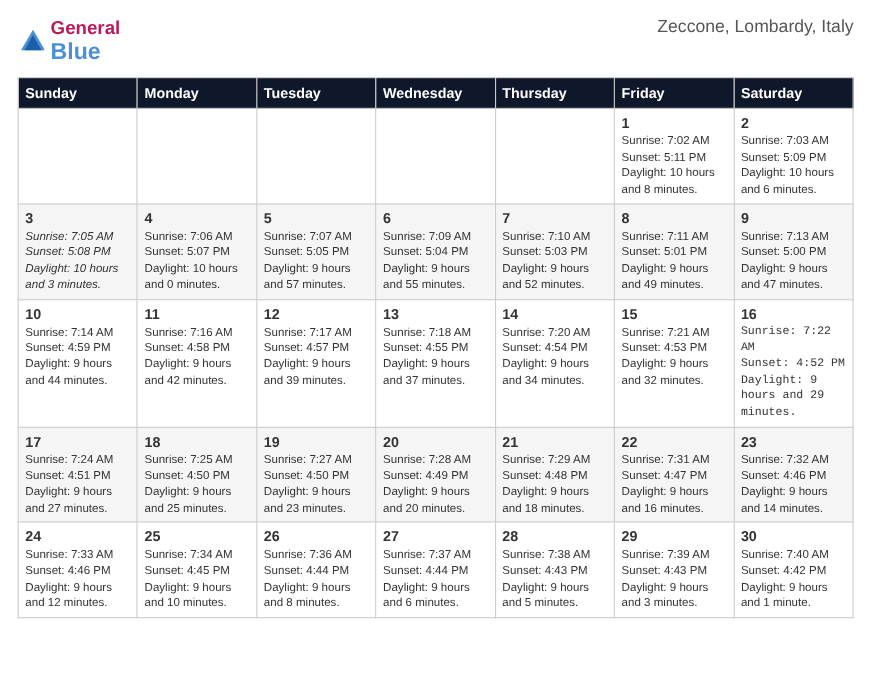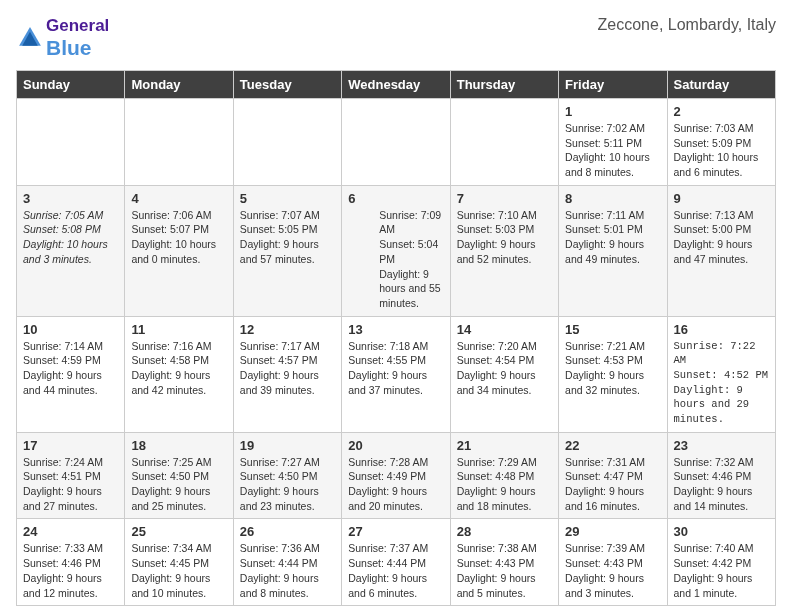--- a/index.html
+++ b/index.html
@@ -36,21 +36,21 @@
     .location-title {
       font-size: 16px;
       color: #555;
     }
     .calendar-table {
       width: 100%;
       border-collapse: collapse;
       table-layout: fixed;
     }
     .calendar-table th {
-      background-color: #404040;
+      background-color: #0f172a;
       color: #fff;
       text-align: left;
       padding: 6px 6px;
       font-size: 13px;
       border: 1px solid #ccc;
     }
     .calendar-table td {
       vertical-align: top;
       padding: 5px 6px;
       border: 1px solid #ccc;
@@ -83,21 +83,21 @@
 </head>
 <body>
 
 <div class="header-area">
   <div class="logo">
     <svg class="logo-icon" viewBox="0 0 36 36" xmlns="http://www.w3.org/2000/svg">
       <polygon points="18,4 32,28 4,28" fill="#4a90d9"></polygon>
       <polygon points="18,10 28,28 8,28" fill="#1a5fa8"></polygon>
     </svg>
     <div>
-      <span style="font-size:17px;font-weight:bold;color:#4c1d95;">General</span><br>
+      <span style="font-size:17px;font-weight:bold;color:#be185d;">General</span><br>
       <span style="font-size:21px;font-weight:bold;color:#4a90d9;">Blue</span>
     </div>
   </div>
   <div class="title-area">
     <div class="location-title">Zeccone, Lombardy, Italy</div>
   </div>
 </div>
 
 <table class="calendar-table">
   <thead>
@@ -145,21 +145,21 @@
 Daylight: 10 hours and 0 minutes.</div>
         </td>
         <td>
           <span class="day-number">5</span>
           <div class="day-info" style="white-space: pre-line;">Sunrise: 7:07 AM
 Sunset: 5:05 PM
 Daylight: 9 hours and 57 minutes.</div>
         </td>
         <td>
           <span class="day-number">6</span>
-          <div class="day-info" style="white-space: pre-line; margin-left: 31px;">Sunrise: 7:09 AM
+          <div class="day-info" style="white-space: pre-line;">Sunrise: 7:09 AM
 Sunset: 5:04 PM
 Daylight: 9 hours and 55 minutes.</div>
         </td>
         <td>
           <span class="day-number">7</span>
           <div class="day-info" style="white-space: pre-line;">Sunrise: 7:10 AM
 Sunset: 5:03 PM
 Daylight: 9 hours and 52 minutes.</div>
         </td>
         <td>

